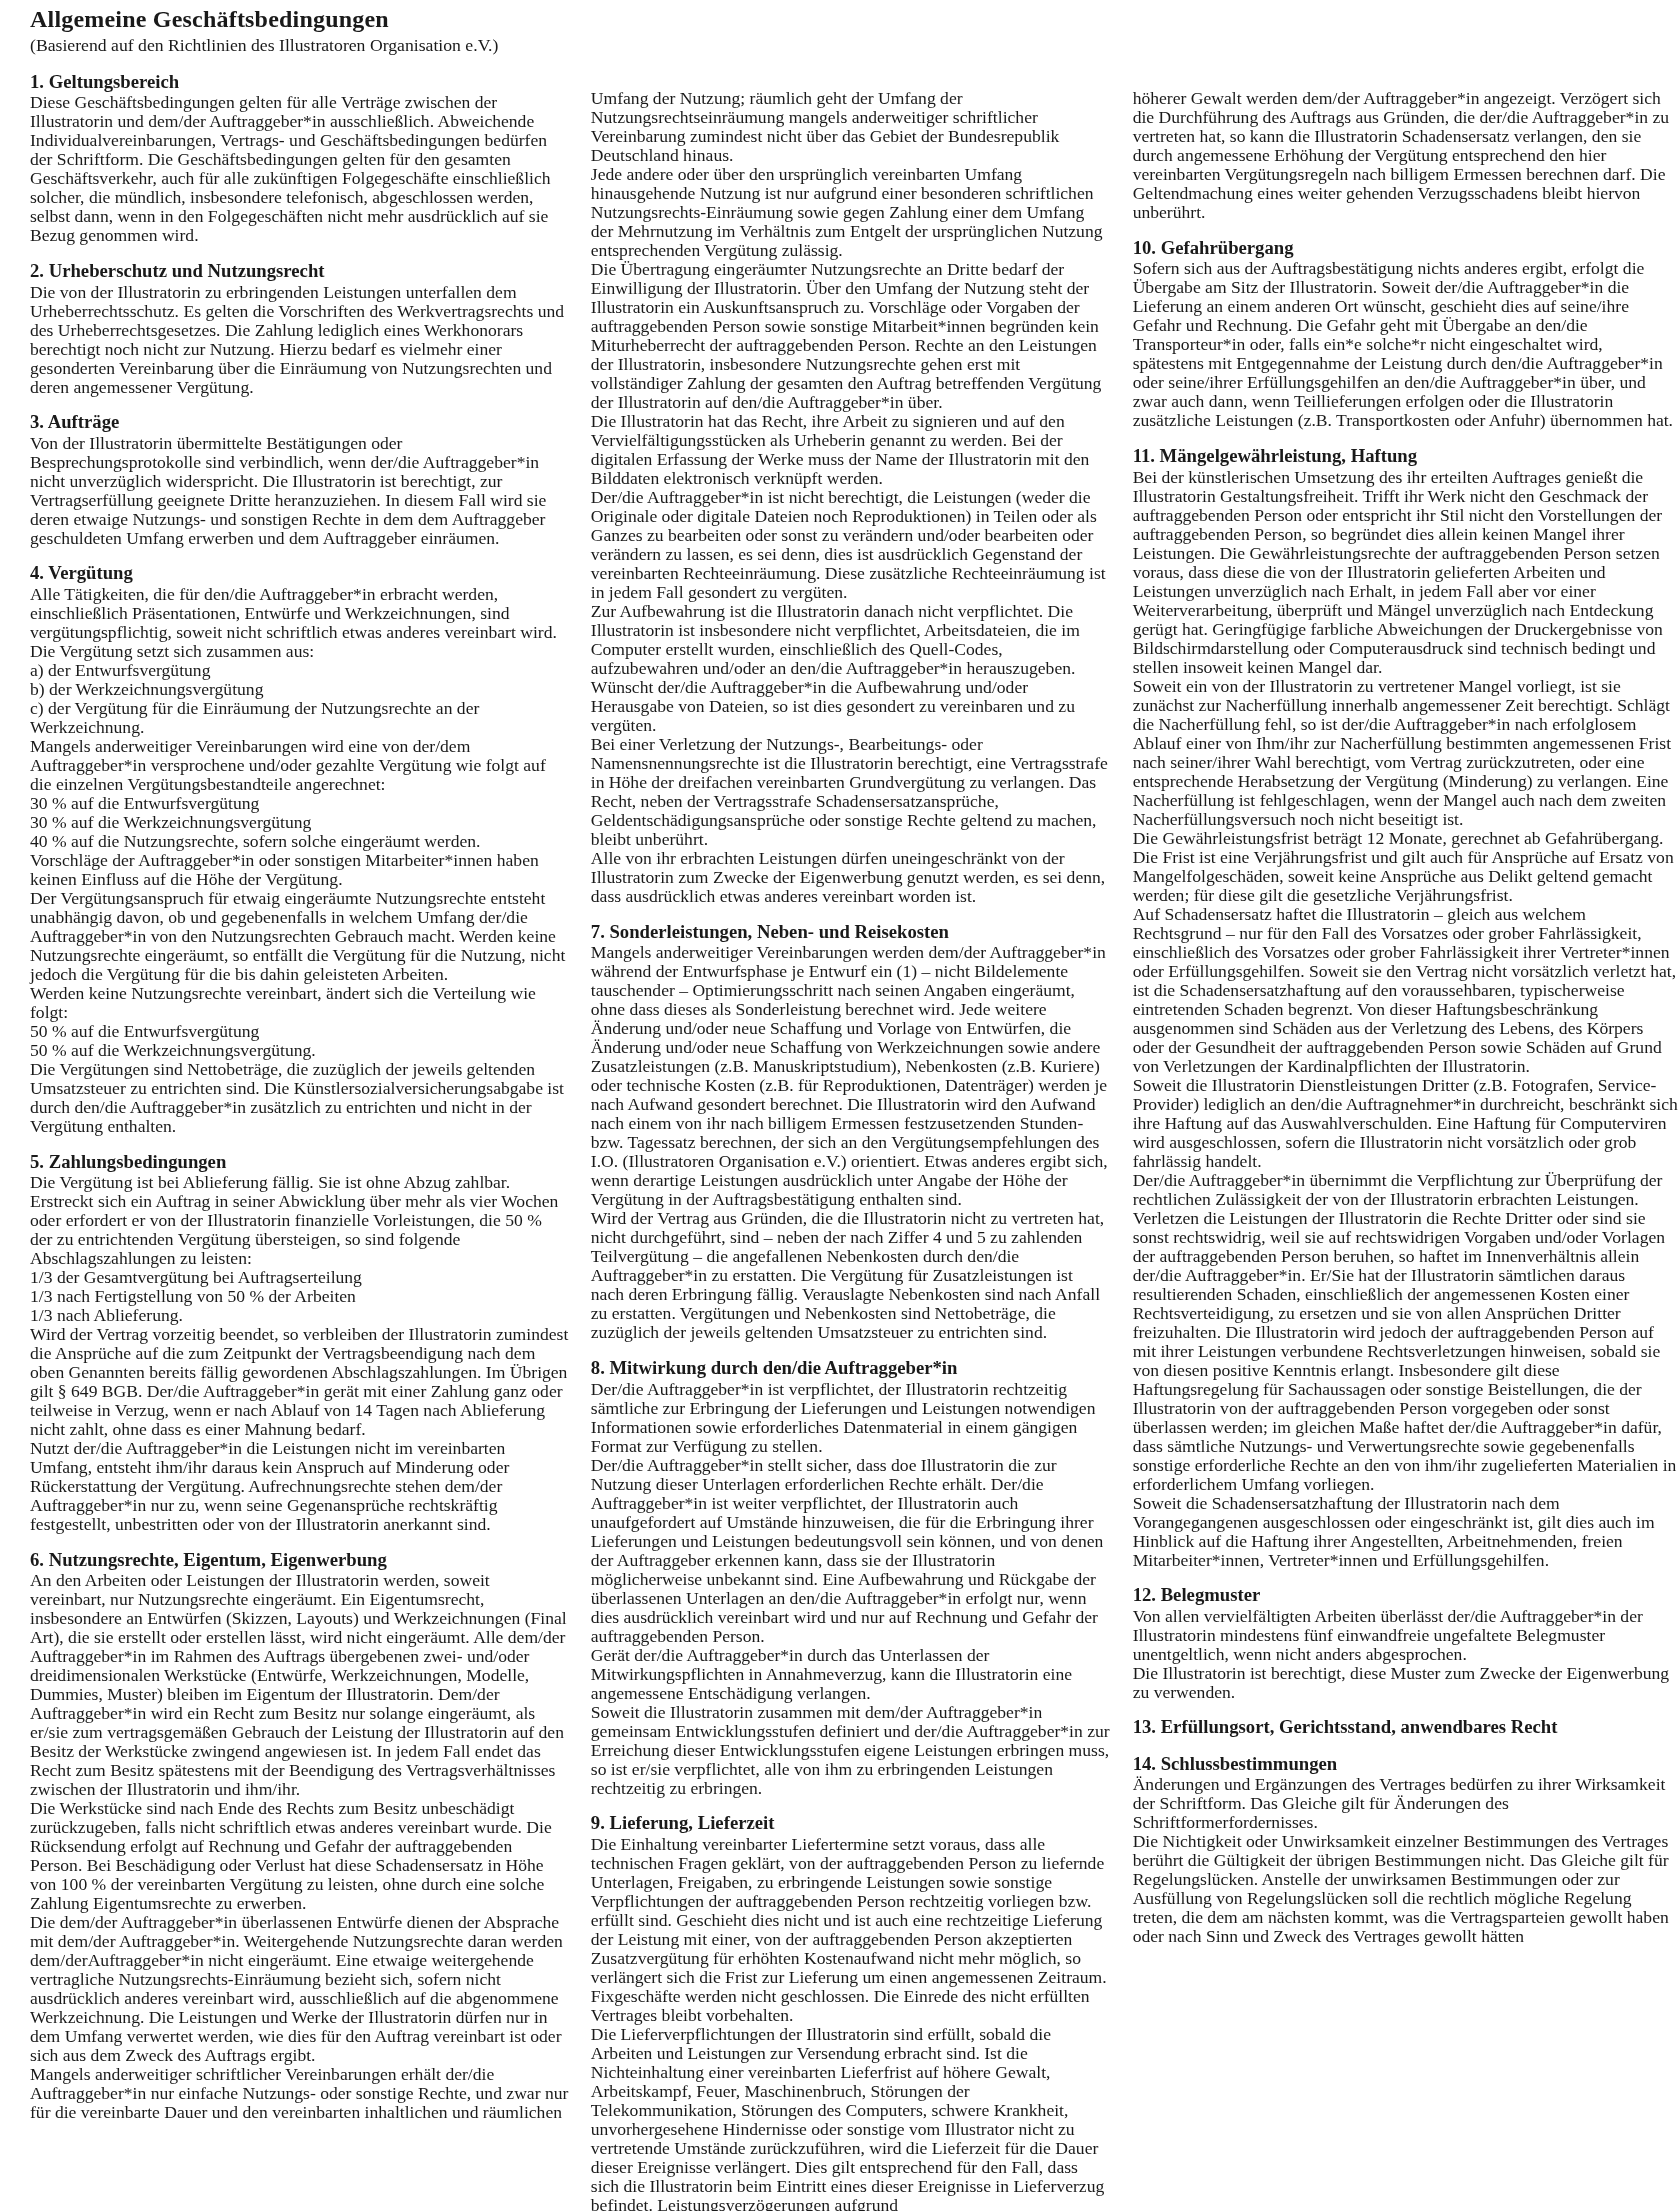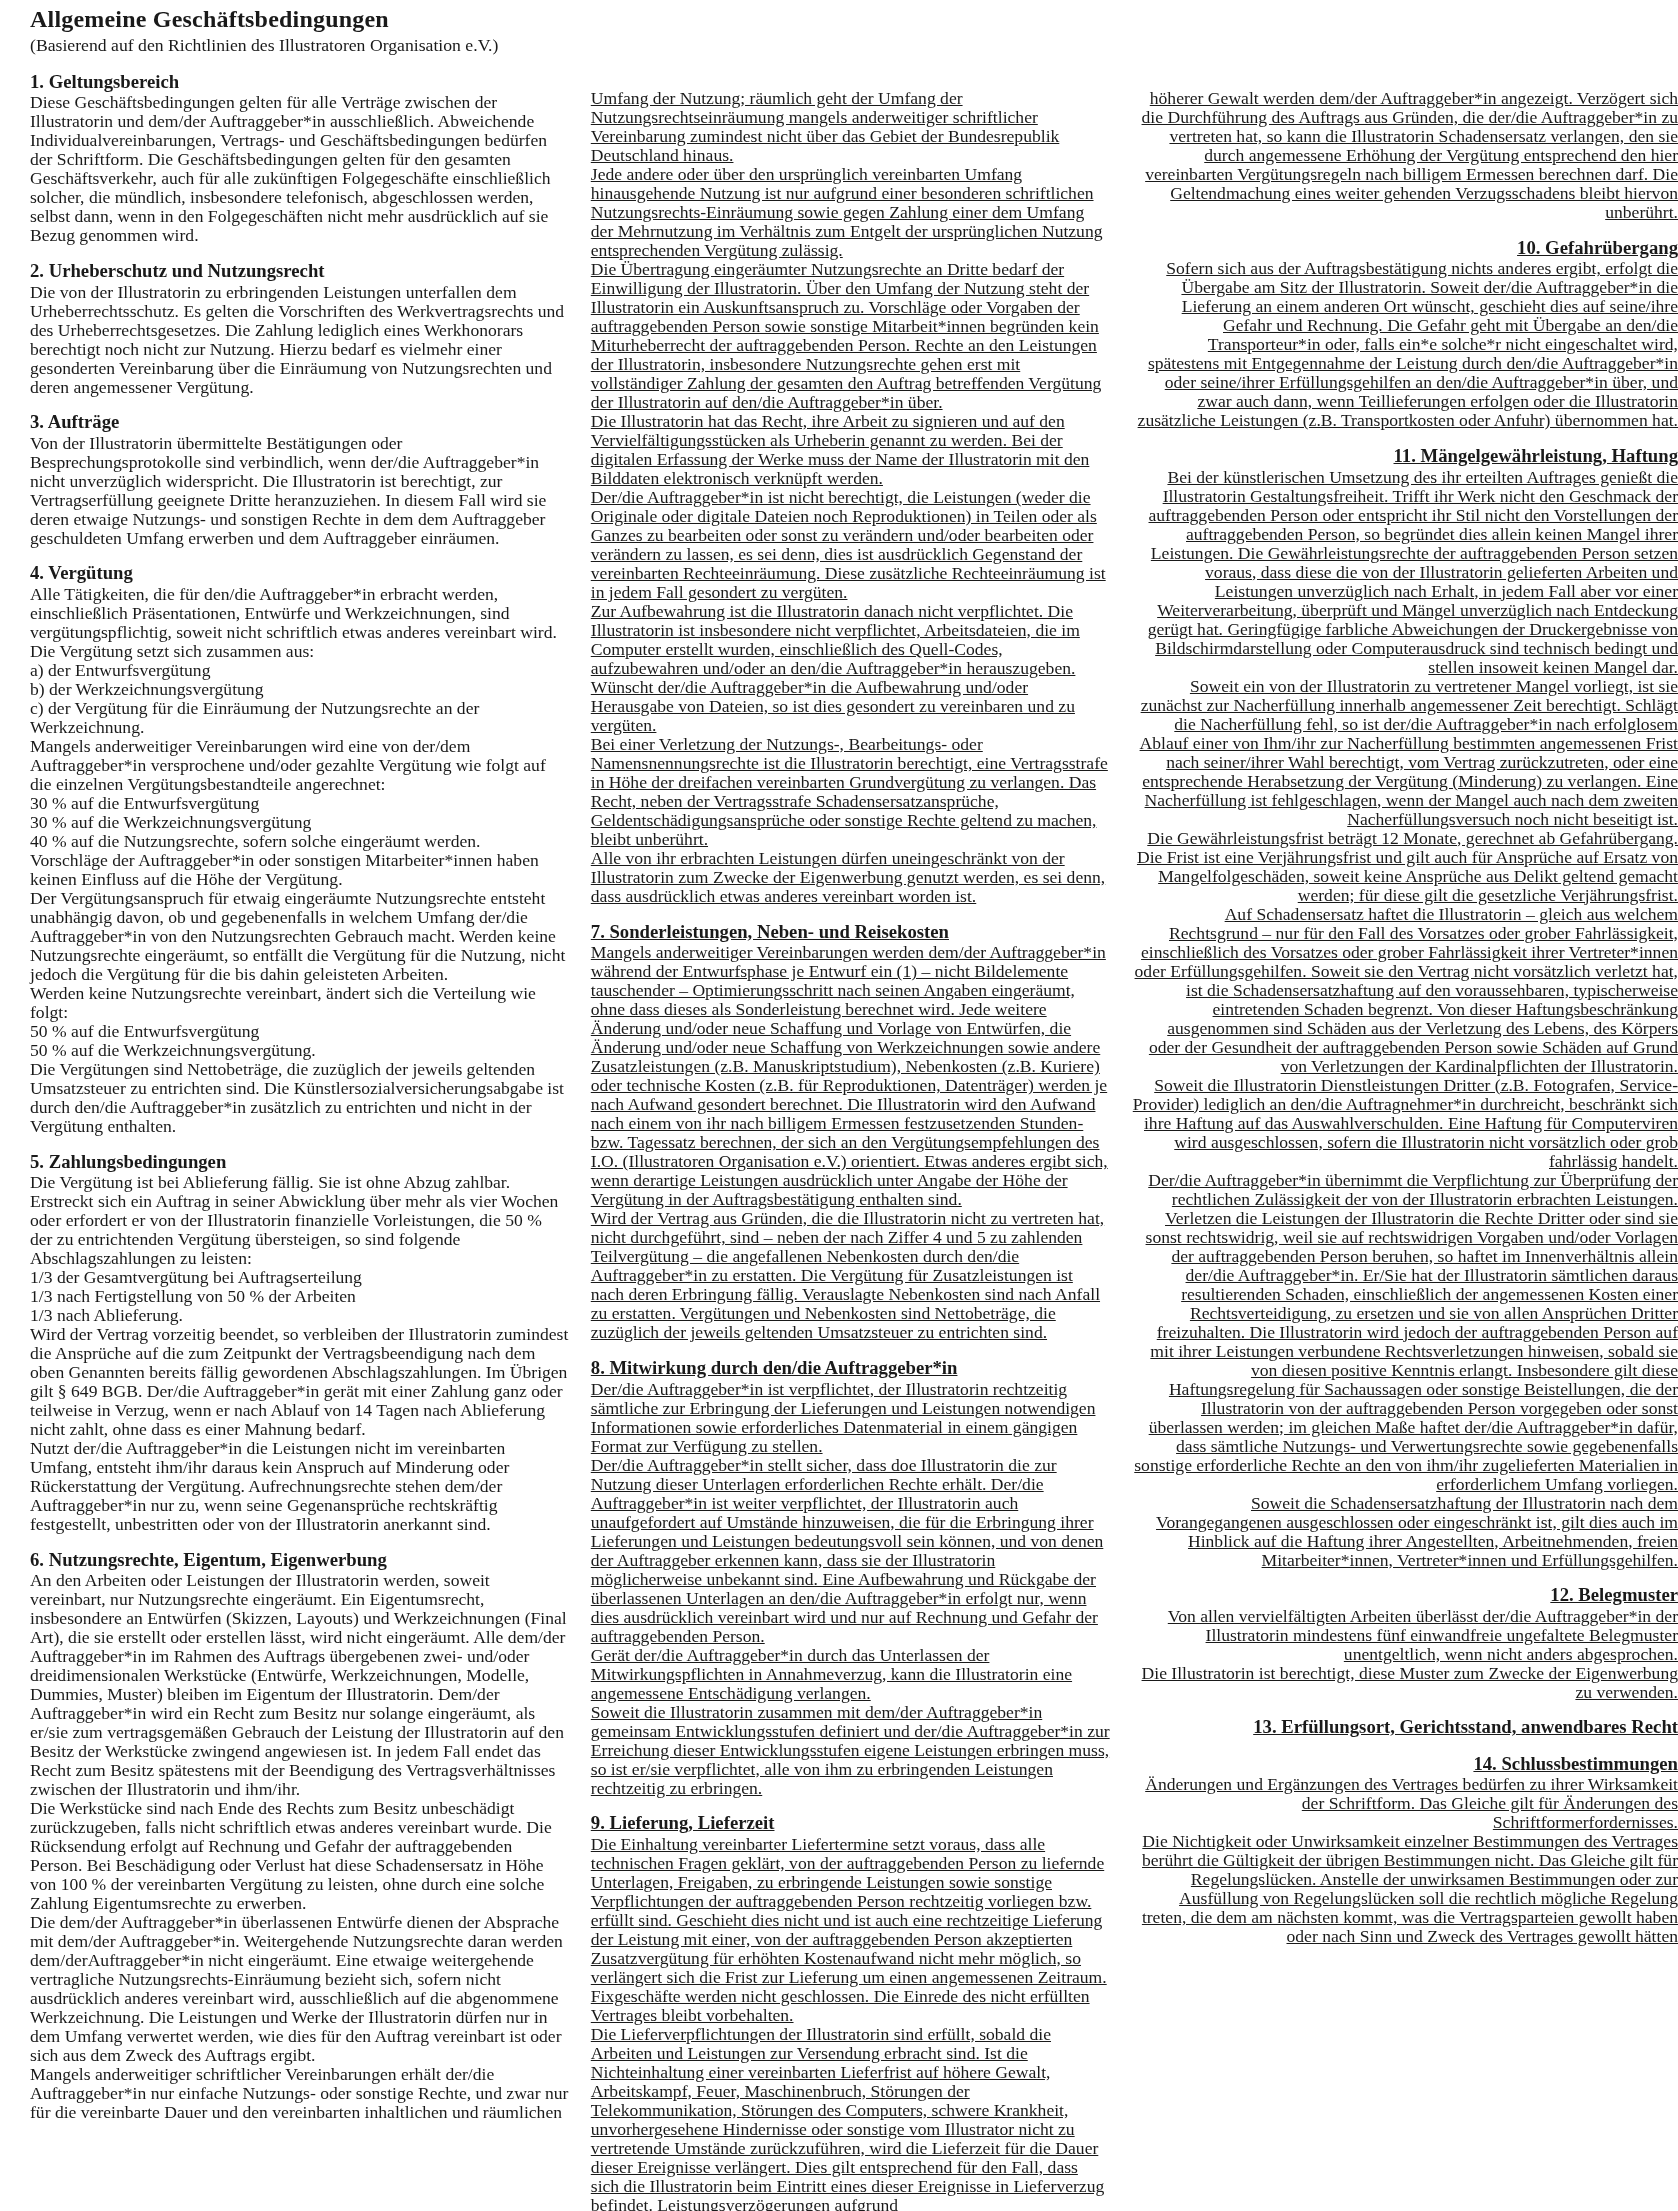--- a/index.html
+++ b/index.html
@@ -19,22 +19,22 @@
     gap: 12px;
   }
   .col {
     box-sizing: border-box;
     font-size: 17.6px;
     line-height: 19px;
     text-align: left;
   }
   .col-1 { width: 540px; margin-right: 10.4px; }
   .col-2 { width: 521px; margin-right: 10.4px; }
-  .col-3 { width: 547px; text-align: right; }
-  .colpad { padding-top: 84px; text-decoration: underline; }
+  .col-3 { width: 547px; }
+  .colpad { padding-top: 84px; }
   h1 {
     margin: 0; padding: 0;
     font-size: 24px; line-height: 28.5px;
     font-weight: bold;
     letter-spacing: 0.2px;
   }
   .subtitle {
     font-size: 17.7px; line-height: 22.5px;
   }
   h2 {

